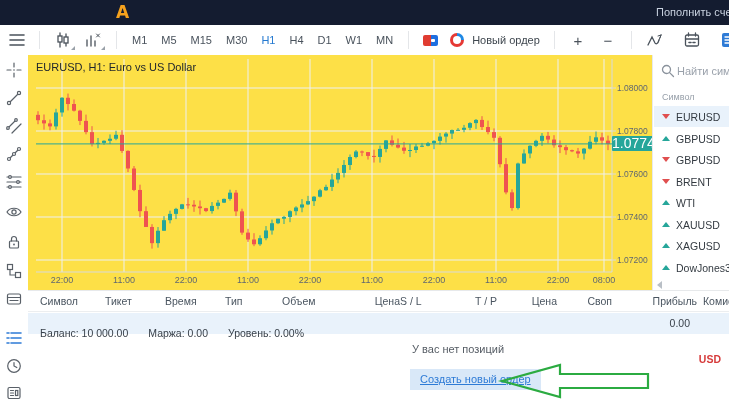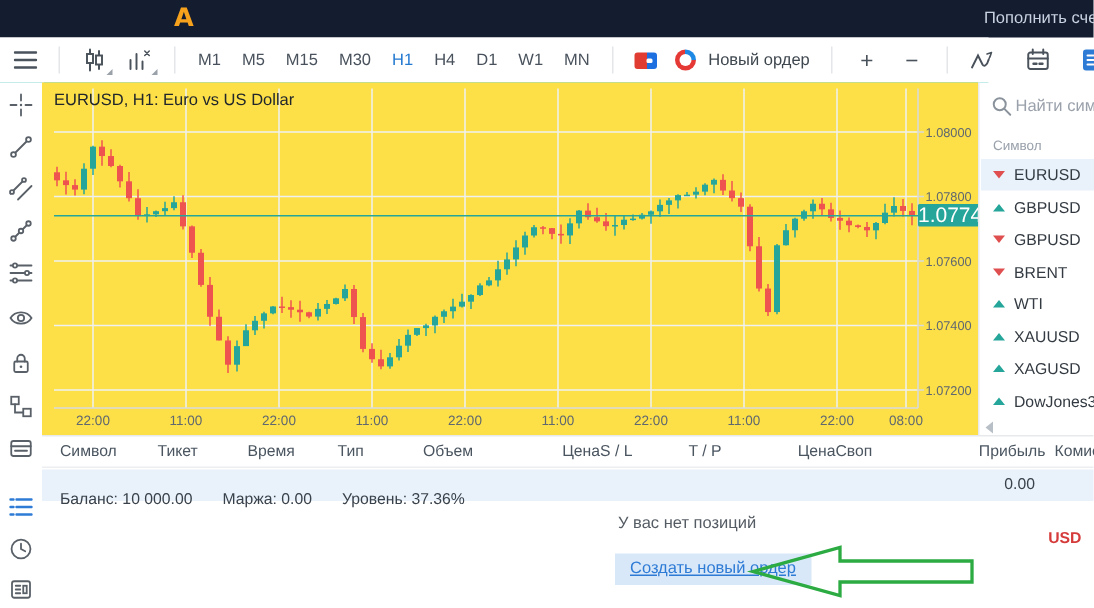--- a/index.html
+++ b/index.html
@@ -516,30 +516,30 @@
 
 <div class="bottompanel">
   <div class="tblheader" id="tbl-header">
       <span class="th" style="width: 65px; text-align: left;">Символ</span>
       <span class="th" style="width: 60px; text-align: left;">Тикет</span>
       <span class="th" style="width: 60px; text-align: left;">Время</span>
       <span class="th" style="width: 57px; text-align: left;">Тип</span>
       <span class="th" style="width: 53px; text-align: left;">Объем</span>
       <span class="th" style="width: 65px; text-align: right;">Цена</span>
       <span class="th" style="width: 43px; text-align: left;">S / L</span>
-      <span class="th" style="width: 54px; text-align: center;">T / P</span>
+      <span class="th" style="width: 54px; text-align: right;">T / P</span>
       <span class="th" style="width: 60px; text-align: right;">Цена</span>
-      <span class="th" style="width: 55px; text-align: left;">Своп</span>
+      <span class="th" style="width: 55px; text-align: right;">Своп</span>
       <span class="th" style="width: 85px; text-align: right;">Прибыль</span>
       <span class="th" style="width: auto; text-align: left; margin-left: 6px;">Комиссия</span>
     </div>
   <div class="balstrip">
     <span class="balitem">Баланс: 10 000.00</span>
       <span class="balitem">Маржа: 0.00</span>
-      <span class="balitem">Уровень: 37.36%</span>
+      <span class="balitem">Уровень: 0.00%</span>
       <span class="balprofit">0.00</span>
     <span class="balcur">USD</span>
   </div>
   <div class="nopos">У вас нет позиций</div>
   <div class="newlink">Создать новый ордер</div>
   <svg class="arrow-annot" width="701" height="115">
     <polygon id="arrow-poly" points="474,90 532,74 532,83 620,83 620,97 532,97 532,106" fill="none" stroke-width="2.2" stroke-linejoin="miter" stroke="#2bab41"></polygon>
   </svg>
 </div>
 

